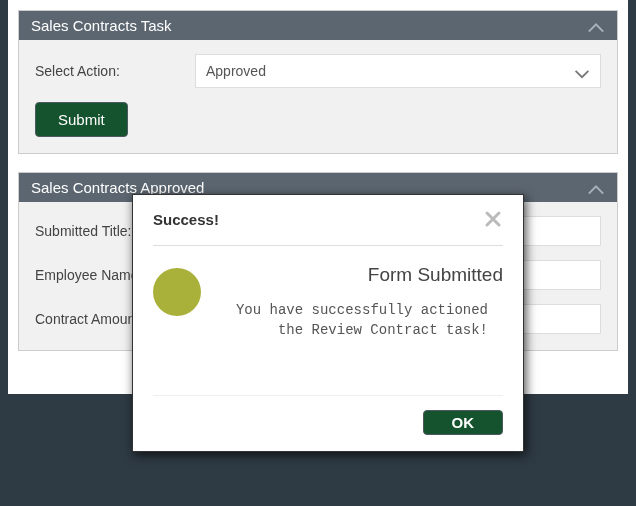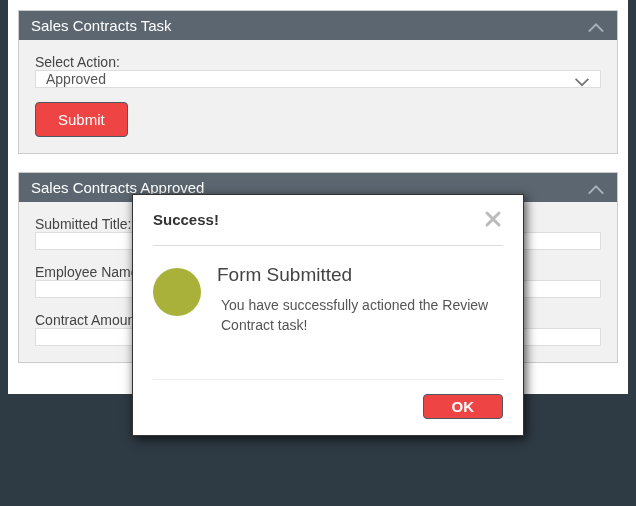--- a/index.html
+++ b/index.html
@@ -34,22 +34,22 @@
     justify-content: space-between;
   }
   .panel-header .chev {
     width: 18px; height: 12px;
   }
   .panel-body {
     padding: 14px 16px 16px 16px;
   }
   .row {
     display: flex;
+    align-items: center;
     margin-bottom: 14px;
-    flex-direction: column;
   }
   .row label {
     width: 160px;
     color: #444;
     font-size: 14px;
   }
   .select {
     flex: 1;
     display: flex;
     align-items: center;
@@ -66,21 +66,21 @@
   .select .chev { width: 16px; height: 10px; }
   .input {
     flex: 1;
     background: #fff;
     border: 1px solid #ddd;
     height: 30px;
     padding: 0 8px;
     font-size: 14px;
   }
   .btn {
-    background: #ef4444;
+    background: #14532d;
     color: #fff;
     border: 1px solid #4e5861;
     border-radius: 4px;
     padding: 8px 22px;
     font-size: 15px;
     cursor: pointer;
   }
 
   
   .modal {
@@ -108,39 +108,41 @@
   .close-x {
     color: #bbb;
     cursor: pointer;
   }
   .close-x svg { display:block; }
   .modal-body {
     display: flex;
     padding: 18px 0 40px 0;
     border-bottom: 1px solid #eee;
     gap: 16px;
+    text-align: right;
   }
   .modal-icon {
     width: 48px; height: 48px;
     border-radius: 50%;
     background: #aab13a;
     flex: 0 0 48px;
     margin-top: 4px;
   }
   .modal-text h3 {
     margin: 0 0 10px 0;
     font-size: 19px;
     font-weight: 400;
     color: #444;
   }
   .modal-text p {
-    margin: 4px;
+    margin: 15px;
     font-size: 14px;
     color: #555;
     line-height: 1.4;
+    font-family: Liberation Mono, monospace;
   }
   .modal-foot {
     display: flex;
     justify-content: flex-end;
     padding-top: 14px;
   }
   .modal-foot .btn { padding: 3px 28px; font-weight: bold; }
 </style>
 </head>
 <body>

